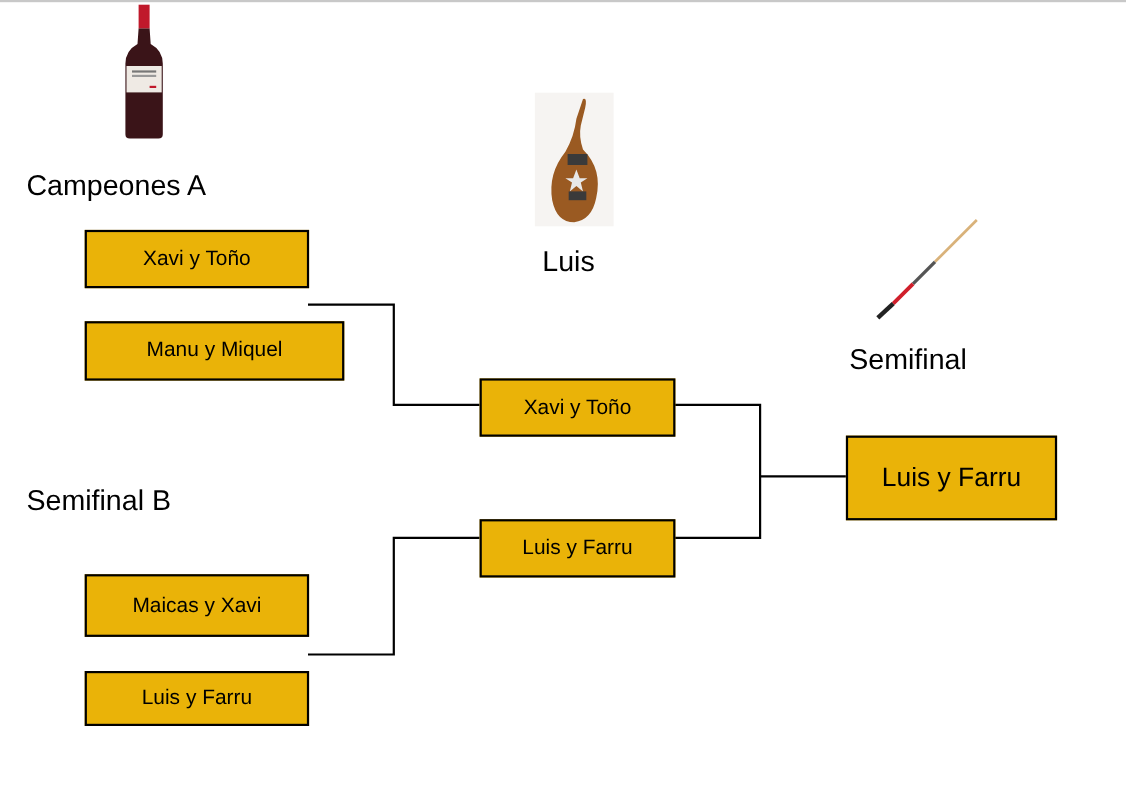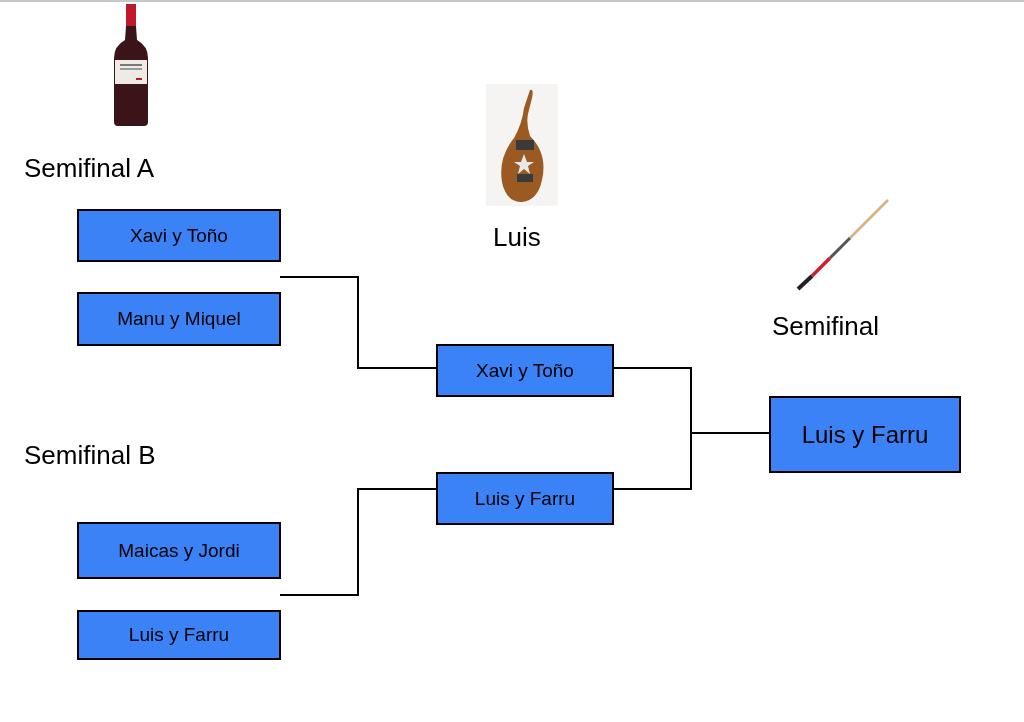--- a/index.html
+++ b/index.html
@@ -1,20 +1,20 @@
 <!DOCTYPE html>
 <html><head>
 <meta charset="utf-8">
 <style>
   html, body { margin:0; padding:0; }
   body { width:1024px; height:722px; position:relative; background:#ffffff; overflow:hidden;
          font-family:"Liberation Sans", "DejaVu Sans", sans-serif; color:#000; }
   .topline { position:absolute; left:0; top:0; width:1024px; height:2px; background:#c8c8c8; }
   .heading { position:absolute; font-size:26px; white-space:nowrap; }
-  .box { position:absolute; border:2px solid #000; box-sizing:border-box; background:#3b82f6;
+  .box { position:absolute; border:2px solid #000; box-sizing:border-box; background:#eab308;
          display:flex; align-items:center; justify-content:center; font-size:19px; white-space:nowrap; }
   .box.champ { font-size:24px; }
   svg.lines { position:absolute; left:0; top:0; }
   .prize { position:absolute; }
 </style>
 </head>
 <body>
 
 <div class="topline"></div>
 
@@ -35,36 +35,36 @@
   <rect x="31" y="90" width="16" height="8" fill="#3a3a3a"></rect>
 </svg>
 
 <svg class="prize" style="left:792px;top:196px" width="100" height="96" viewBox="0 0 100 96">
   <line x1="96" y1="4" x2="58" y2="42" stroke="#d9b27a" stroke-width="2.5"></line>
   <line x1="58" y1="42" x2="38" y2="62" stroke="#555" stroke-width="3"></line>
   <line x1="38" y1="62" x2="20" y2="80" stroke="#d01f2b" stroke-width="3.5"></line>
   <line x1="20" y1="80" x2="6" y2="93" stroke="#222" stroke-width="4"></line>
 </svg>
 
-<div class="heading" style="left:24px;top:153px">Semifinal A</div>
+<div class="heading" style="left:24px;top:153px">Campeones A</div>
 <div class="heading" style="left:493px;top:222px">Luis</div>
 <div class="heading" style="left:772px;top:311px">Semifinal</div>
 <div class="heading" style="left:24px;top:440px">Semifinal B</div>
 
 <svg class="lines" width="1024" height="722">
   <g stroke="#000" stroke-width="2" fill="none">
     <polyline points="280,277 358,277 358,368 436,368"></polyline>
     <polyline points="280,595 358,595 358,489 436,489"></polyline>
     <polyline points="613,368 691,368 691,489 613,489"></polyline>
     <line x1="691" y1="433" x2="769" y2="433"></line>
   </g>
 </svg>
 
 <div class="box" style="left:77px;top:209px;width:204px;height:53px">Xavi y Toño</div>
-<div class="box" style="left:77px;top:292px;width:204px;height:54px">Manu y Miquel</div>
+<div class="box" style="left:77px;top:292px;width:236px;height:54px">Manu y Miquel</div>
 
-<div class="box" style="left:77px;top:522px;width:204px;height:57px">Maicas y Jordi</div>
+<div class="box" style="left:77px;top:522px;width:204px;height:57px">Maicas y Xavi</div>
 <div class="box" style="left:77px;top:610px;width:204px;height:50px">Luis y Farru</div>
 
 <div class="box" style="left:436px;top:344px;width:178px;height:53px">Xavi y Toño</div>
 <div class="box" style="left:436px;top:472px;width:178px;height:53px">Luis y Farru</div>
 
 <div class="box champ" style="left:769px;top:396px;width:192px;height:77px">Luis y Farru</div>
 
 </body></html>

